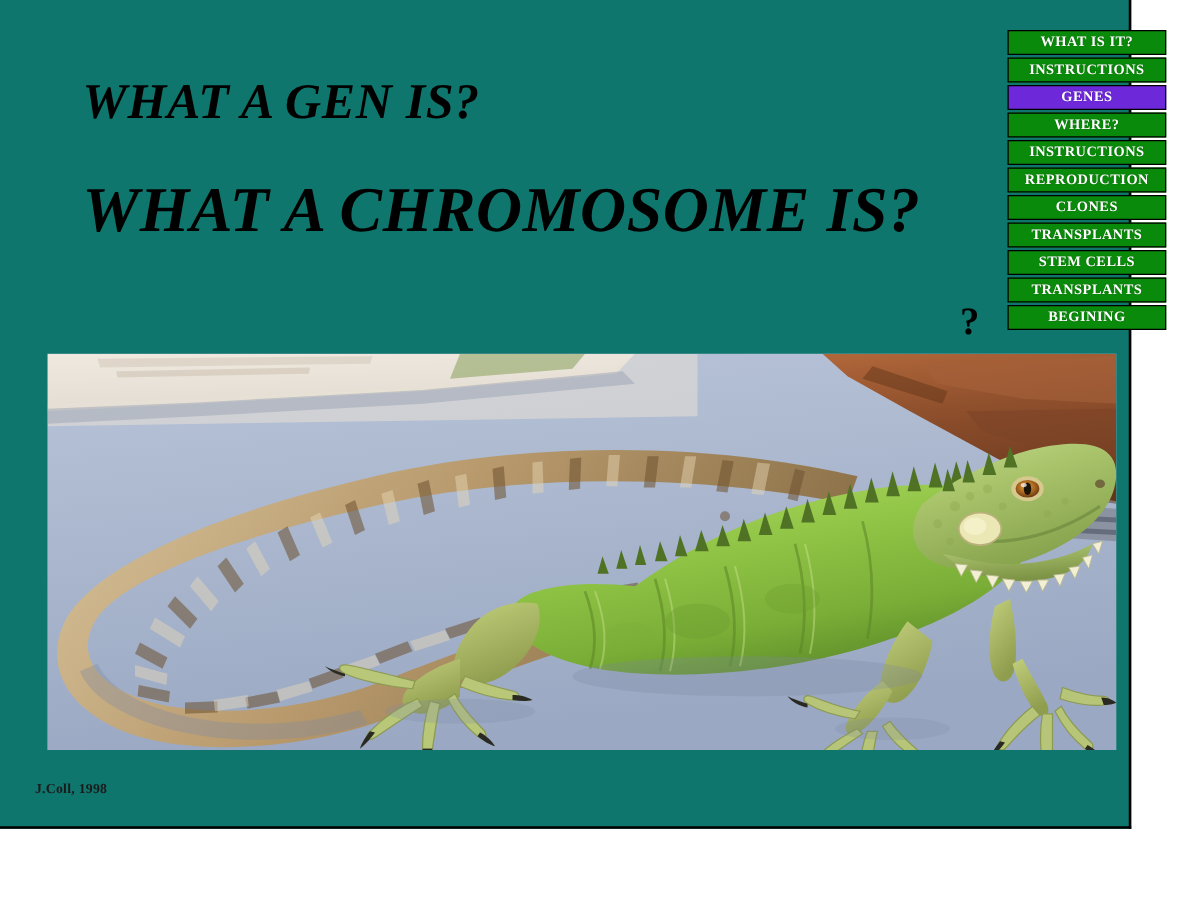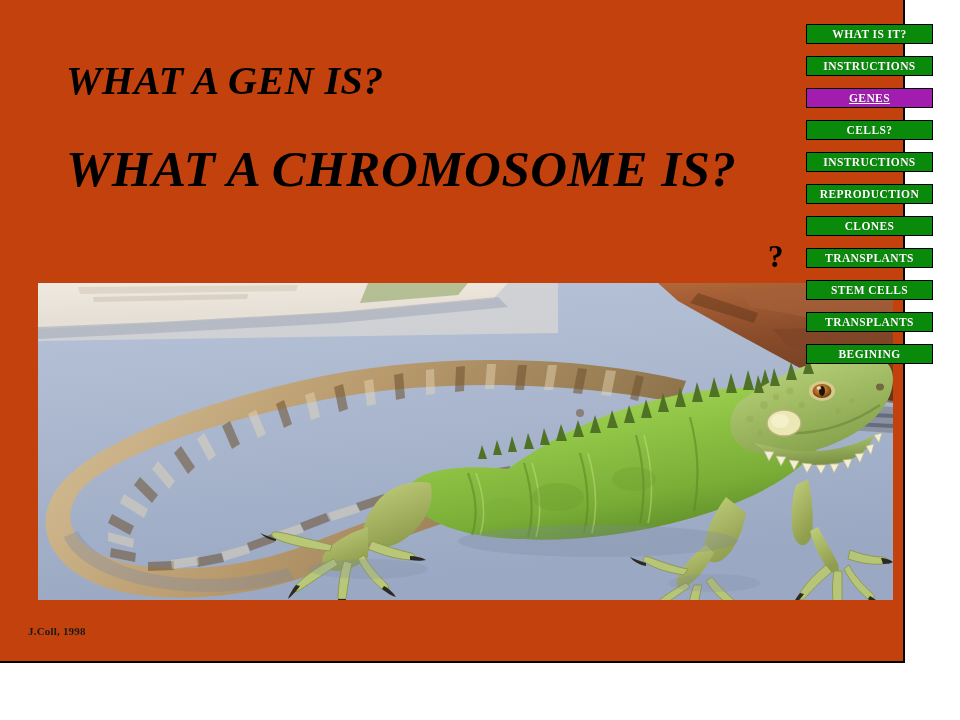--- a/index.html
+++ b/index.html
@@ -20,21 +20,21 @@
     background: #ffffff;
   }
 
   
   #slide {
     position: absolute;
     left: 0px;
     top: 0px;
     width: 905px;
     height: 663px;
-    background: #c2410c;
+    background: #0f766e;
     border-right: 2px solid #000000;
     border-bottom: 2px solid #000000;
     box-sizing: border-box;
   }
 
   
   .title-line {
     position: absolute;
     font-family: "Liberation Serif", serif;
     font-weight: bold;
@@ -88,41 +88,40 @@
   #photo svg { display: block; }
 
   
   #nav-menu {
     position: absolute;
     left: 806px;
     top: 24px;
     width: 127px;
     display: flex;
     flex-direction: column;
-    gap: 12px;
+    gap: 2px;
   }
   .nav-btn {
     height: 20px;
     line-height: 19px;
     text-align: center;
     font-family: "Liberation Serif", serif;
     font-weight: bold;
     font-size: 11.5px;
     color: #ffffff;
     background: #0a8a0a;
     border: 1.5px solid #000000;
     box-sizing: border-box;
     letter-spacing: 0.4px;
     white-space: nowrap;
     overflow: hidden;
     text-shadow: 0 0 1px rgba(0,0,0,0.35);
   }
   .nav-btn.is-active {
-    background: #a21caf;
-    text-decoration: underline;
+    background: #6d28d9;
   }
 </style>
 </head>
 <body>
 
 <div id="stage">
 
   <div id="slide">
 
     <div class="title-line" id="title-1">WHAT A GEN IS?</div>
@@ -423,21 +422,21 @@
     </div>
 
     <div id="footer-credit">J.Coll, 1998</div>
 
   </div>
 
   <div id="nav-menu">
     <div class="nav-btn">WHAT  IS  IT?</div>
     <div class="nav-btn">INSTRUCTIONS</div>
     <div class="nav-btn is-active">GENES</div>
-    <div class="nav-btn">CELLS?</div>
+    <div class="nav-btn">WHERE?</div>
     <div class="nav-btn">INSTRUCTIONS</div>
     <div class="nav-btn">REPRODUCTION</div>
     <div class="nav-btn">CLONES</div>
     <div class="nav-btn">TRANSPLANTS</div>
     <div class="nav-btn">STEM  CELLS</div>
     <div class="nav-btn">TRANSPLANTS</div>
     <div class="nav-btn">BEGINING</div>
   </div>
 
 </div>

